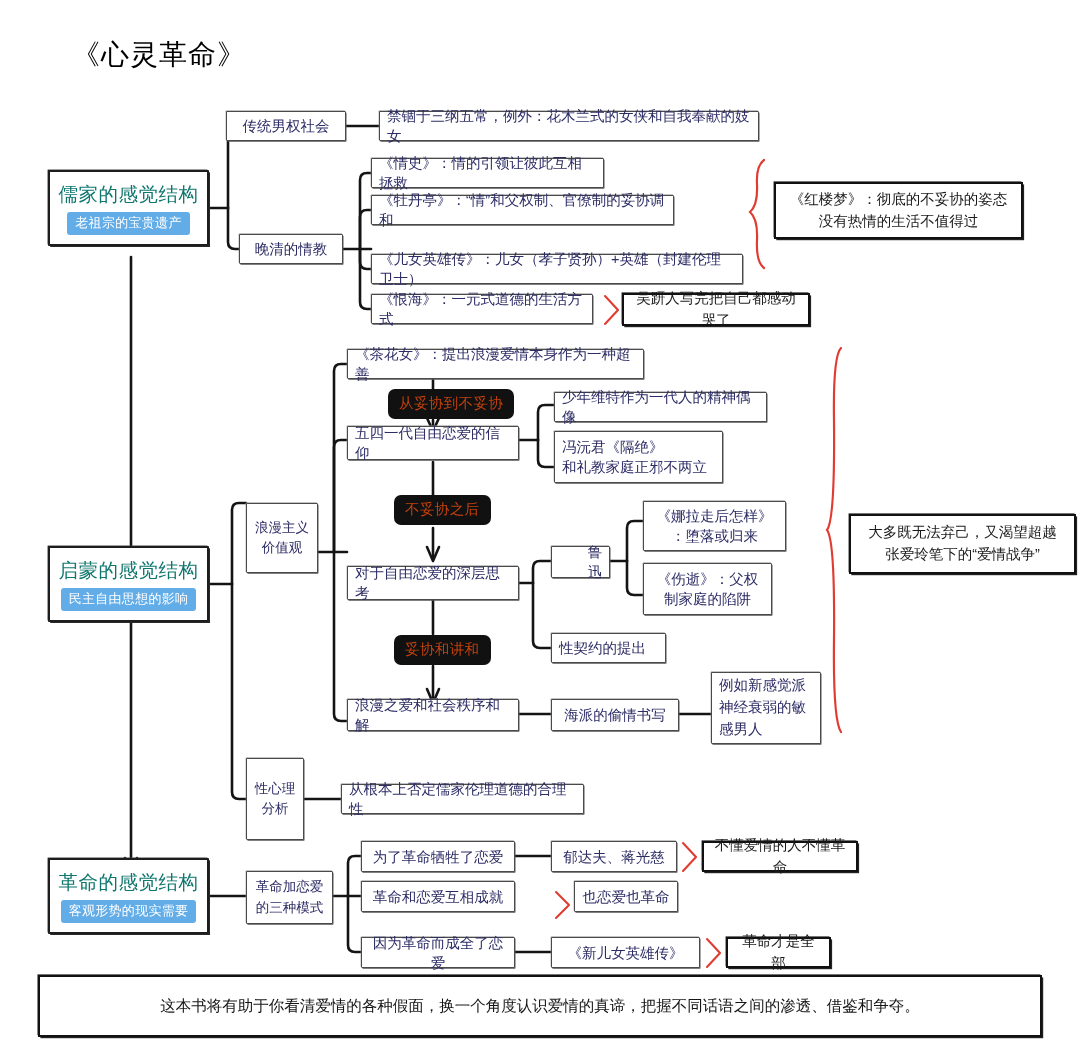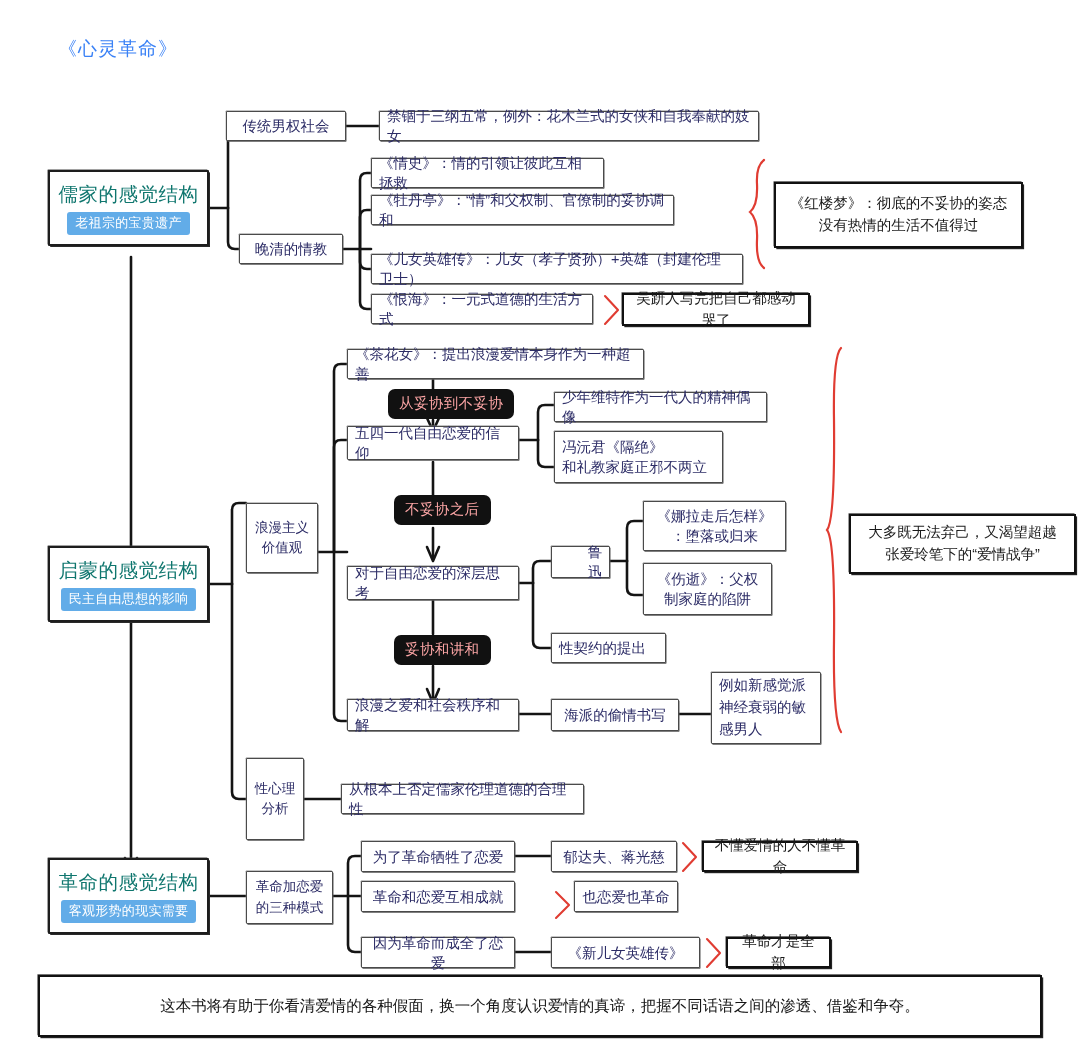--- a/index.html
+++ b/index.html
@@ -14,23 +14,23 @@
     height:1061px;
     background:#fff;
     overflow:hidden;
   }
   #wires{
     position:absolute;left:0;top:0;width:1080px;height:1061px;
     pointer-events:none;
   }
   .title{
     position:absolute;
-    left:58px; top:36px;
-    font-size:19px;
-    color:#3b82f6;
+    left:72px; top:36px;
+    font-size:28px;
+    color:#000000;
     letter-spacing:1px;
     white-space:nowrap;
   }
   
   .node{
     position:absolute;
     box-sizing:border-box;
     background:#fff;
     border:1.4px solid #4a4a4a;
     color:#2c2c66;
@@ -67,21 +67,21 @@
     color:#ffffff;
     font-size:13px;
     padding:2px 8px 3px 8px;
     border-radius:3px;
     letter-spacing:0.3px;
   }
   
   .pill{
     position:absolute;
     background:#111111;
-    color:#fca5a5;
+    color:#c2410c;
     font-size:14.5px;
     border-radius:7px;
     padding:5px 11px 6px 11px;
     white-space:nowrap;
     text-align:center;
     letter-spacing:0.4px;
   }
   
   .note{
     position:absolute;
@@ -230,21 +230,21 @@
   <div class="node left" style="left:371px;top:195px;width:303px;height:30px;">
     <span>《牡丹亭》：“情”和父权制、官僚制的妥协调和</span>
   </div>
   <div class="node left" style="left:371px;top:254px;width:372px;height:30px;">
     <span>《儿女英雄传》：儿女（孝子贤孙）+英雄（封建伦理卫士）</span>
   </div>
   <div class="node left" style="left:371px;top:294px;width:222px;height:30px;">
     <span>《恨海》：一元式道德的生活方式</span>
   </div>
 
-  <div class="note" style="left:774px;top:182px;width:249px;height:66px;white-space:pre-line;">
+  <div class="note" style="left:774px;top:182px;width:249px;height:57px;white-space:pre-line;">
     <span>《红楼梦》：彻底的不妥协的姿态
 没有热情的生活不值得过</span>
   </div>
 
   <div class="note" style="left:622px;top:293px;width:188px;height:33px;">
     <span>吴趼人写完把自己都感动哭了</span>
   </div>
 
   <div class="node root" style="left:48px;top:546px;width:161px;height:76px;">
     <span class="root-title">启蒙的感觉结构</span>

